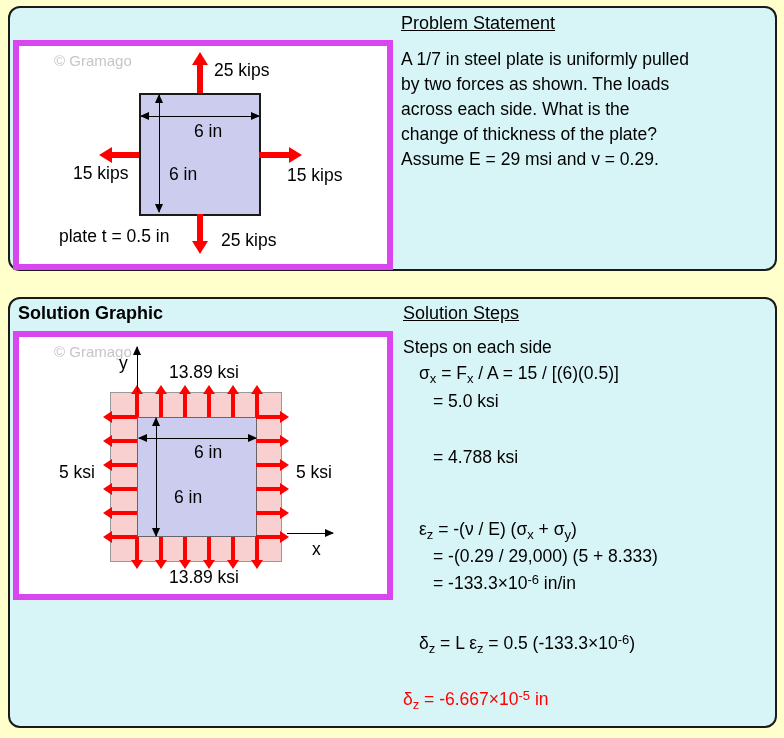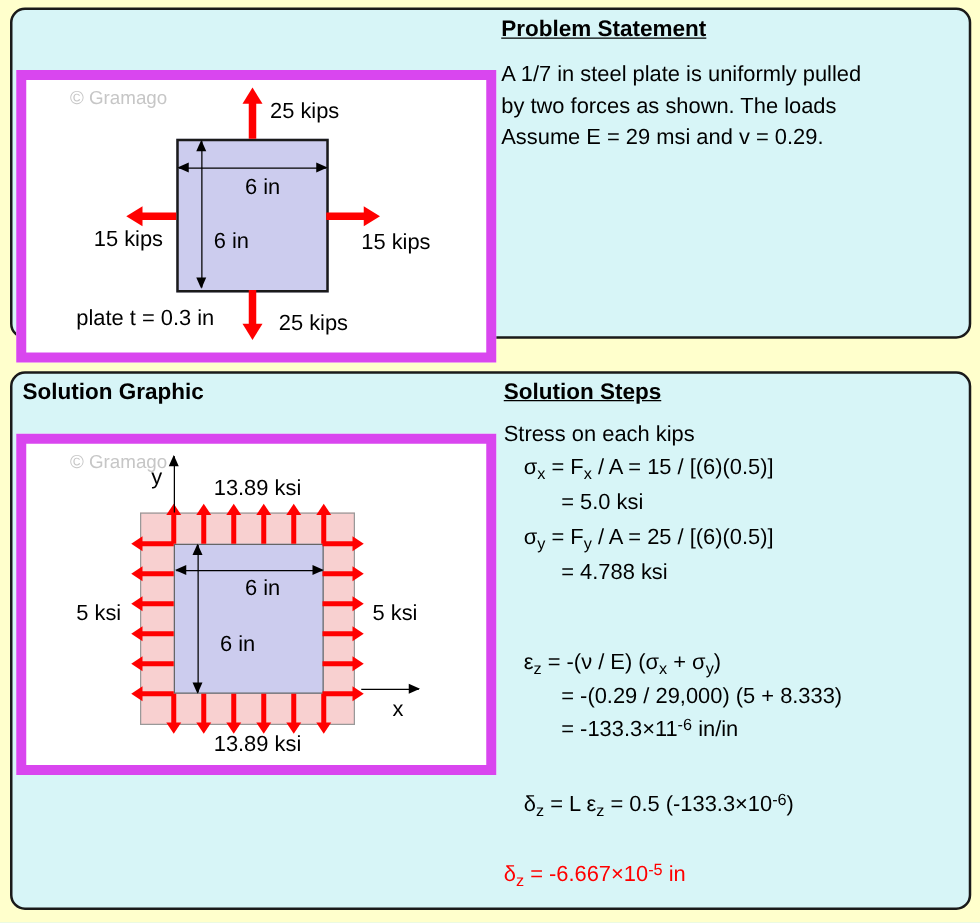--- a/index.html
+++ b/index.html
@@ -8,21 +8,21 @@
     background:#ffffcc;color:#000;
     font-family:"Liberation Sans", sans-serif;
   }
   .panel{
     position:absolute;left:8px;width:765px;
     background:#d7f5f7;border:2px solid #1a1a1a;border-radius:12px;
   }
   #panel-problem{top:6px;height:261px}
   #panel-solution{top:297px;height:427px}
   .gtitle{position:absolute;left:8px;top:4px;font-size:18px;font-weight:bold;white-space:nowrap}
-  .gbox{position:absolute;left:3px;top:48px;background:#fff;border:8px solid #d946ef}
+  .gbox{position:absolute;left:3px;top:32px;background:#fff;border:6px solid #d946ef}
   #gbox1{width:368px;height:218px}
   #gbox2{width:368px;height:257px}
   .wm{position:absolute;left:35px;top:6px;font-size:15px;color:#c6c6c6;white-space:nowrap}
   .lbl{position:absolute;font-size:17.5px;white-space:nowrap}
   .note{position:absolute;font-size:17.5px;white-space:nowrap}
 
   
   .plate1{position:absolute;left:120px;top:47px;width:118px;height:119px;background:#ccccee;border:2px solid #1a1a1a}
   .band{position:absolute;left:91px;top:55px;width:170px;height:168px;background:#f8d0d0;border:1px solid #999}
   .plate2{position:absolute;left:118px;top:80px;width:118px;height:118px;background:#ccccee;border:1px solid #666}
@@ -58,27 +58,27 @@
   .dimv:after{content:"";position:absolute;bottom:-1px;left:-4px;width:0;height:0;border-left:4px solid transparent;border-right:4px solid transparent;border-top:9px solid #000}
 
   
   .axisy{position:absolute;width:1px;background:#000}
   .axisy:before{content:"";position:absolute;top:-1px;left:-4px;width:0;height:0;border-left:4px solid transparent;border-right:4px solid transparent;border-bottom:9px solid #000}
   .axisx{position:absolute;height:1px;background:#000}
   .axisx:after{content:"";position:absolute;right:-1px;top:-4px;width:0;height:0;border-top:4px solid transparent;border-bottom:4px solid transparent;border-left:9px solid #000}
 
   
   .textcol{position:absolute;left:391px;top:5px;width:366px}
-  .coltitle{font-size:18px;font-weight:bold;text-decoration:underline;white-space:nowrap}
+  .coltitle{font-size:18px;font-weight:normal;text-decoration:underline;white-space:nowrap}
   .stmt-line{font-size:17.5px;line-height:25px;white-space:nowrap}
   #stmt-lines{margin-top:13px}
   .steps{position:absolute;left:391px;top:0;width:372px;height:100%}
   .steps .coltitle{position:absolute;left:2px;top:4px}
   .sline{position:absolute;font-size:17.5px;white-space:nowrap}
-  .ind0{left:2px}.ind1{left:18px}.ind2{left:48px}
+  .ind0{left:2px}.ind1{left:18px}.ind2{left:32px}
   sub{font-size:13px;line-height:0;vertical-align:-4px}
   sup{font-size:13px;line-height:0;vertical-align:5px}
   .answer{color:#ff0000}
 </style>
 </head>
 <body>
 
 <div class="panel" id="panel-problem">
 
   <div class="gbox" id="gbox1">
@@ -105,28 +105,30 @@
 
     <div class="dimh" style="left:122px;top:70px;width:118px"></div>
     <div class="dimv" style="left:140px;top:49px;height:117px"></div>
 
     <div class="lbl" style="left:195px;top:14px">25 kips</div>
     <div class="lbl" style="left:202px;top:184px">25 kips</div>
     <div class="lbl" style="left:54px;top:117px">15 kips</div>
     <div class="lbl" style="left:268px;top:119px">15 kips</div>
     <div class="lbl" style="left:175px;top:75px">6 in</div>
     <div class="lbl" style="left:150px;top:118px">6 in</div>
-    <div class="note" style="left:40px;top:180px">plate t = 0.3 in</div>
+    <div class="note" style="left:40px;top:180px">plate t = 0.5 in</div>
   </div>
 
   <div class="textcol">
     <div class="coltitle">Problem Statement</div>
     <div id="stmt-lines">
       <div class="stmt-line">A 1/7 in steel plate is uniformly pulled</div>
       <div class="stmt-line">by two forces as shown. The loads</div>
+      <div class="stmt-line">across each side. What is the</div>
+      <div class="stmt-line">change of thickness of the plate?</div>
       <div class="stmt-line">Assume E = 29 msi and v = 0.29.</div>
     </div>
   </div>
 </div>
 
 <div class="panel" id="panel-solution">
   <div class="gtitle">Solution Graphic</div>
 
   <div class="gbox" id="gbox2">
     <div class="wm">© Gramago</div>
@@ -244,24 +246,23 @@
     <div class="lbl" style="left:40px;top:125px">5 ksi</div>
     <div class="lbl" style="left:277px;top:125px">5 ksi</div>
     <div class="lbl" style="left:175px;top:105px">6 in</div>
     <div class="lbl" style="left:155px;top:150px">6 in</div>
     <div class="lbl" style="left:100px;top:16px">y</div>
     <div class="lbl" style="left:293px;top:202px">x</div>
   </div>
 
   <div class="steps">
     <div class="coltitle">Solution Steps</div>
-    <div class="sline ind0" style="top:38px">Stress on each kips</div>
+    <div class="sline ind0" style="top:38px">Steps on each side</div>
     <div class="sline ind1" style="top:64px"><span>σ</span><sub>x</sub><span> = F</span><sub>x</sub><span> / A = 15 / [(6)(0.5)]</span></div>
     <div class="sline ind2" style="top:92px"><span>= 5.0 ksi</span></div>
-    <div class="sline ind1" style="top:120px"><span>σ</span><sub>y</sub><span> = F</span><sub>y</sub><span> / A = 25 / [(6)(0.5)]</span></div>
     <div class="sline ind2" style="top:148px"><span>= 4.788 ksi</span></div>
     <div class="sline ind1" style="top:220px"><span>ε</span><sub>z</sub><span> = -(ν / E) (σ</span><sub>x</sub><span> + σ</span><sub>y</sub><span>)</span></div>
     <div class="sline ind2" style="top:247px"><span>= -(0.29 / 29,000) (5 + 8.333)</span></div>
-    <div class="sline ind2" style="top:274px"><span>= -133.3×11</span><sup>-6</sup><span> in/in</span></div>
+    <div class="sline ind2" style="top:274px"><span>= -133.3×10</span><sup>-6</sup><span> in/in</span></div>
     <div class="sline ind1" style="top:334px"><span>δ</span><sub>z</sub><span> = L ε</span><sub>z</sub><span> = 0.5 (-133.3×10</span><sup>-6</sup><span>)</span></div>
     <div class="sline ind0 answer" style="top:390px"><span>δ</span><sub>z</sub><span> = -6.667×10</span><sup>-5</sup><span> in</span></div>
   </div>
 </div>
 
 </body></html>

